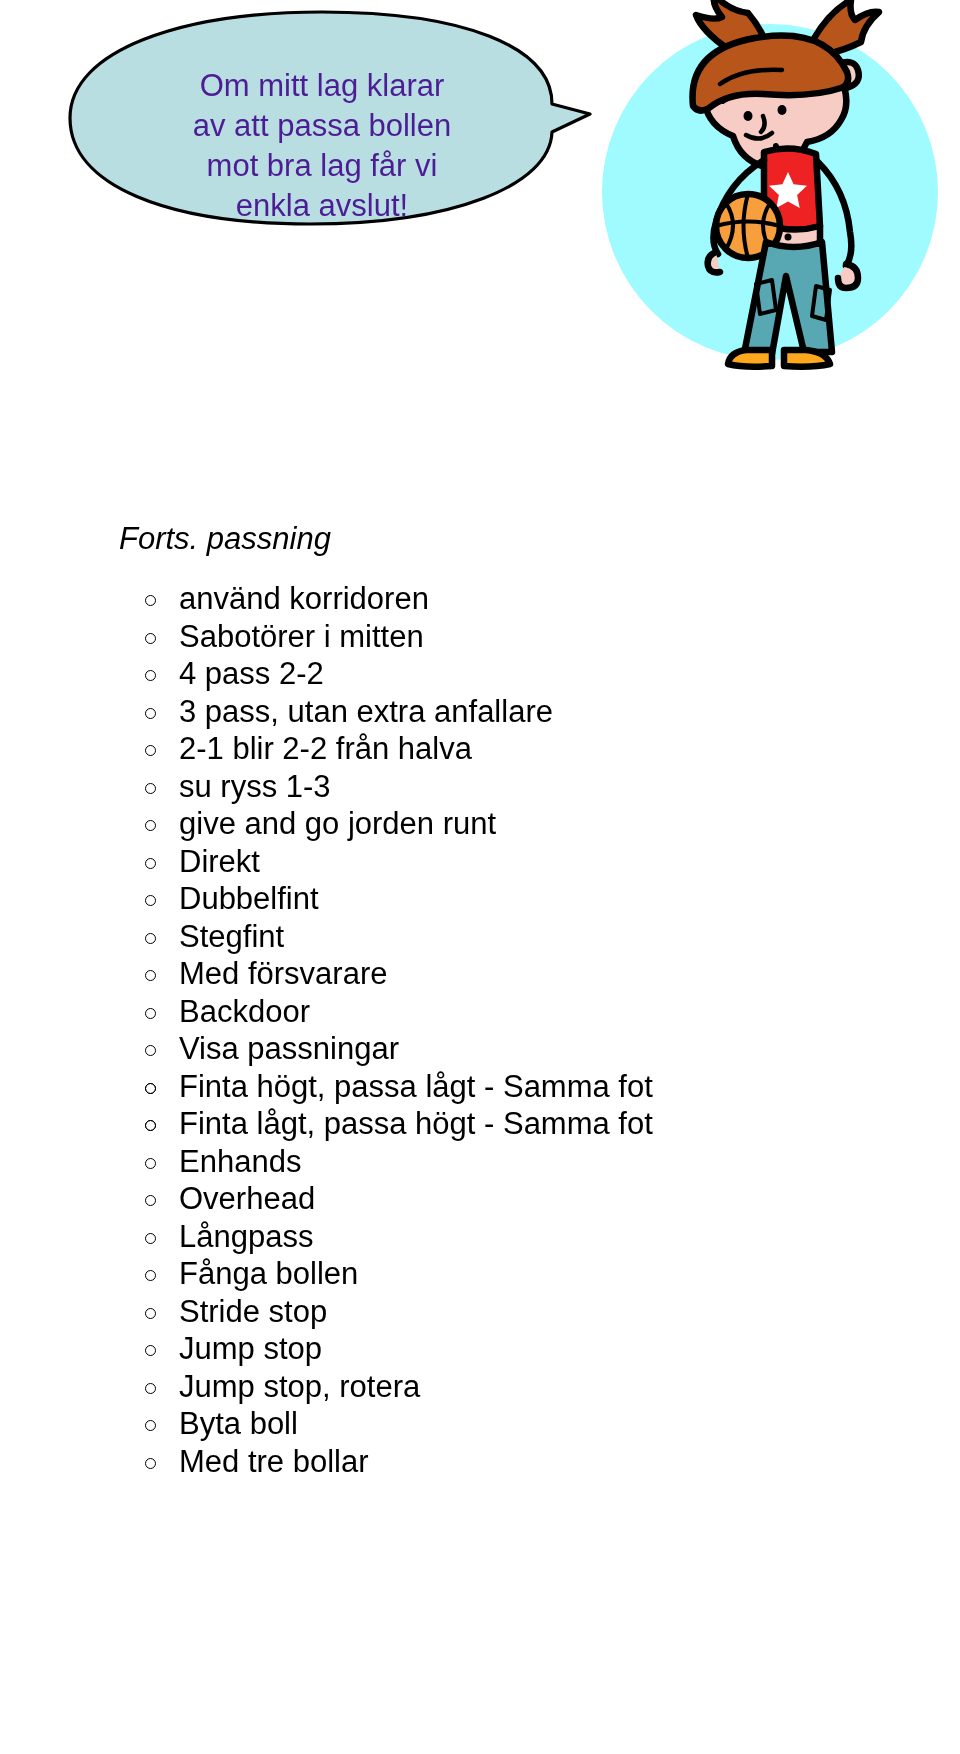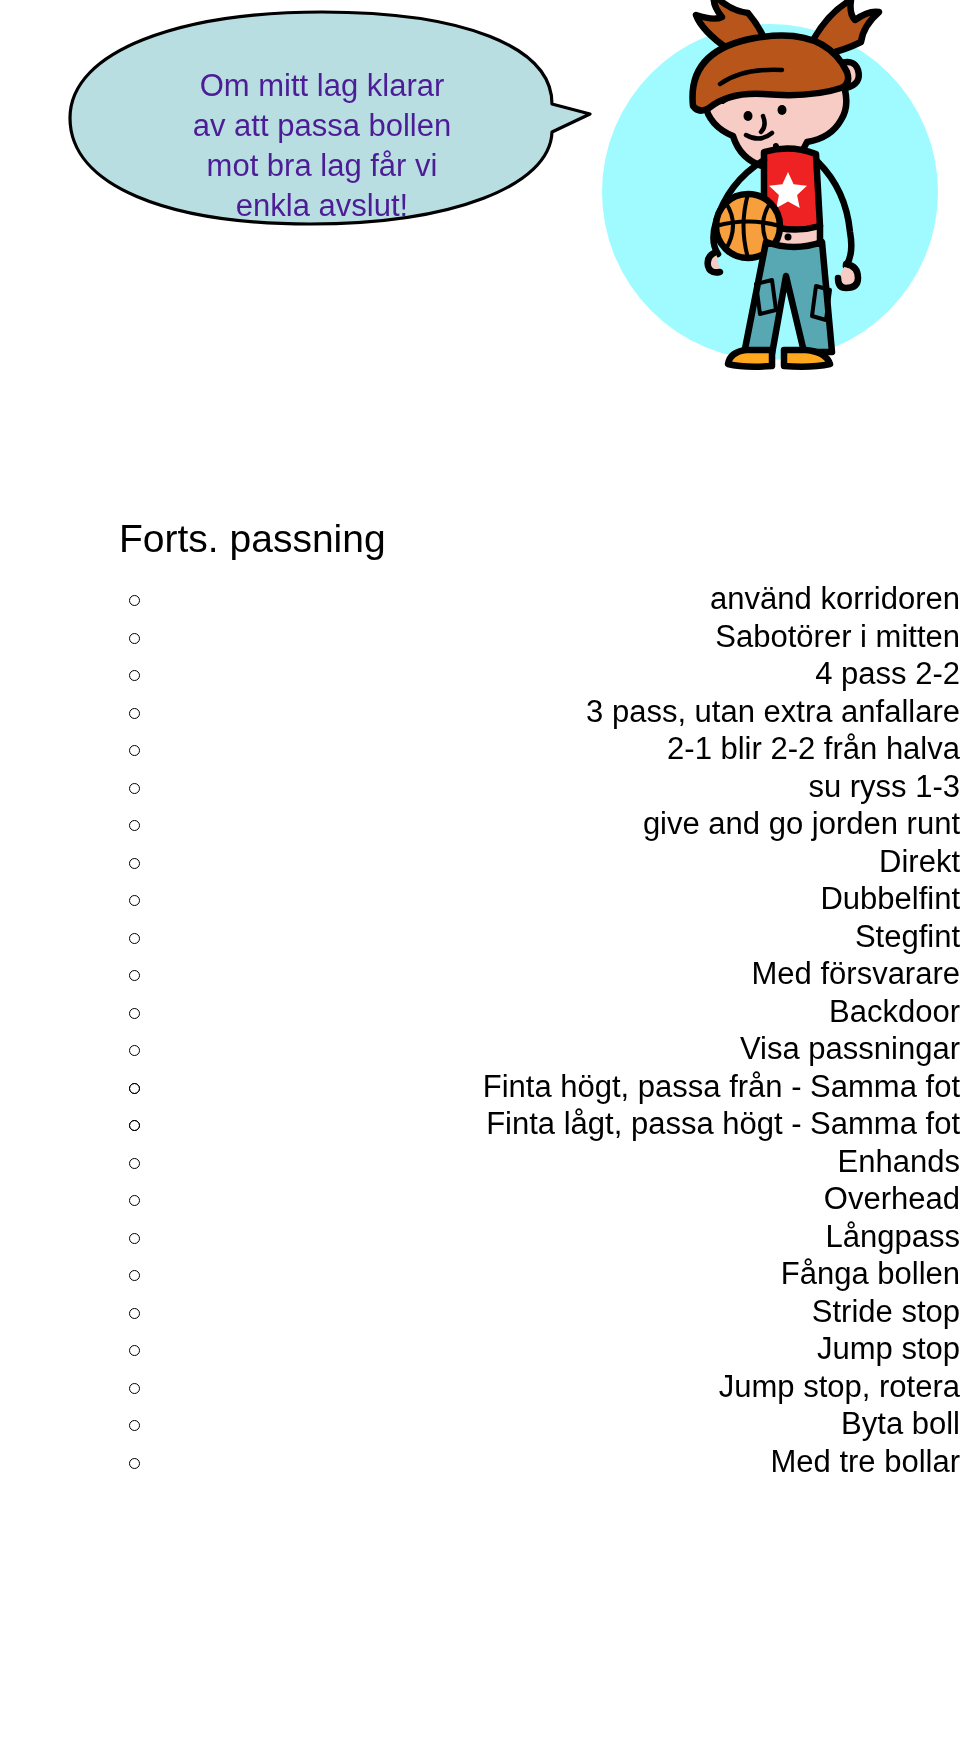--- a/index.html
+++ b/index.html
@@ -50,29 +50,29 @@
 
   
   #content {
     position: absolute;
     left: 0;
     top: 520px;
     width: 960px;
   }
   #page-heading {
     margin: 0 0 22px 119px;
-    font-size: 39px;
+    font-size: 31px;
     line-height: 38px;
     font-weight: normal;
+    font-style: italic;
   }
   ul#bullet-list {
     list-style: none;
-    margin: 0;
+    margin: 16px;
     padding: 0;
-    text-align: right;
   }
   ul#bullet-list li {
     position: relative;
     margin: 0;
     padding: 0 0 0 163px;
     font-size: 31px;
     line-height: 37.5px;
     white-space: nowrap;
   }
   ul#bullet-list li .bullet-marker {
@@ -173,21 +173,21 @@
       <li><span class="bullet-marker"></span><span>2-1 blir 2-2 från halva</span></li>
       <li><span class="bullet-marker"></span><span>su ryss 1-3</span></li>
       <li><span class="bullet-marker"></span><span>give and go jorden runt</span></li>
       <li><span class="bullet-marker"></span><span>Direkt</span></li>
       <li><span class="bullet-marker"></span><span>Dubbelfint</span></li>
       <li><span class="bullet-marker"></span><span>Stegfint</span></li>
       <li><span class="bullet-marker"></span><span>Med försvarare</span></li>
       <li><span class="bullet-marker"></span><span>Backdoor</span></li>
       <li><span class="bullet-marker"></span><span>Visa passningar</span></li>
       <li><span class="bullet-marker"></span></li>
-      <li><span class="bullet-marker"></span><span>Finta högt, passa från - Samma fot</span></li>
+      <li><span class="bullet-marker"></span><span>Finta högt, passa lågt - Samma fot</span></li>
       <li><span class="bullet-marker"></span></li>
       <li><span class="bullet-marker"></span><span>Finta lågt, passa högt - Samma fot</span></li>
       <li><span class="bullet-marker"></span><span>Enhands</span></li>
       <li><span class="bullet-marker"></span><span>Overhead</span></li>
       <li><span class="bullet-marker"></span><span>Långpass</span></li>
       <li><span class="bullet-marker"></span><span>Fånga bollen</span></li>
       <li><span class="bullet-marker"></span><span>Stride stop</span></li>
       <li><span class="bullet-marker"></span><span>Jump stop</span></li>
       <li><span class="bullet-marker"></span><span>Jump stop, rotera</span></li>
       <li><span class="bullet-marker"></span><span>Byta boll</span></li>

